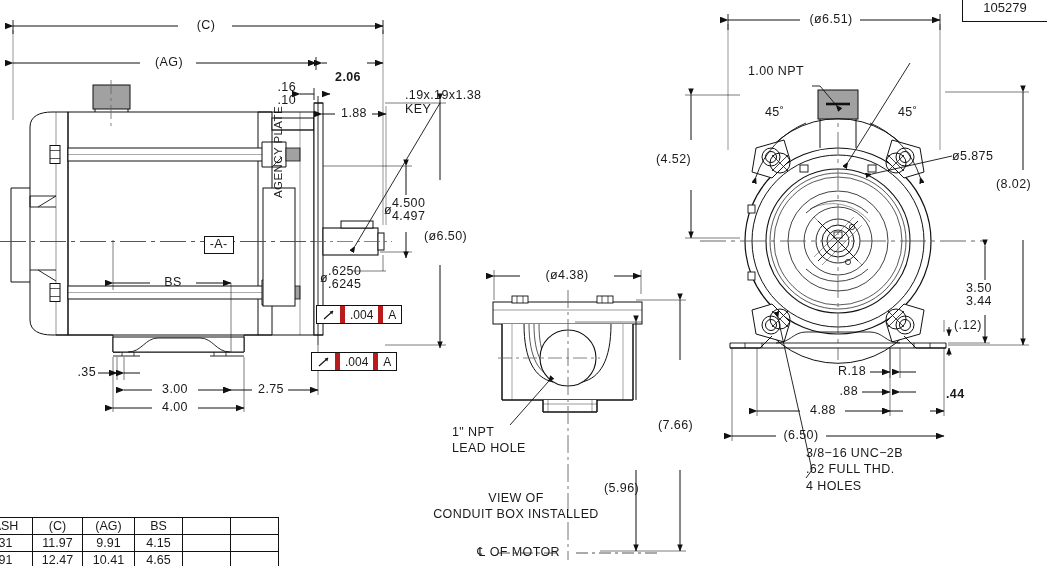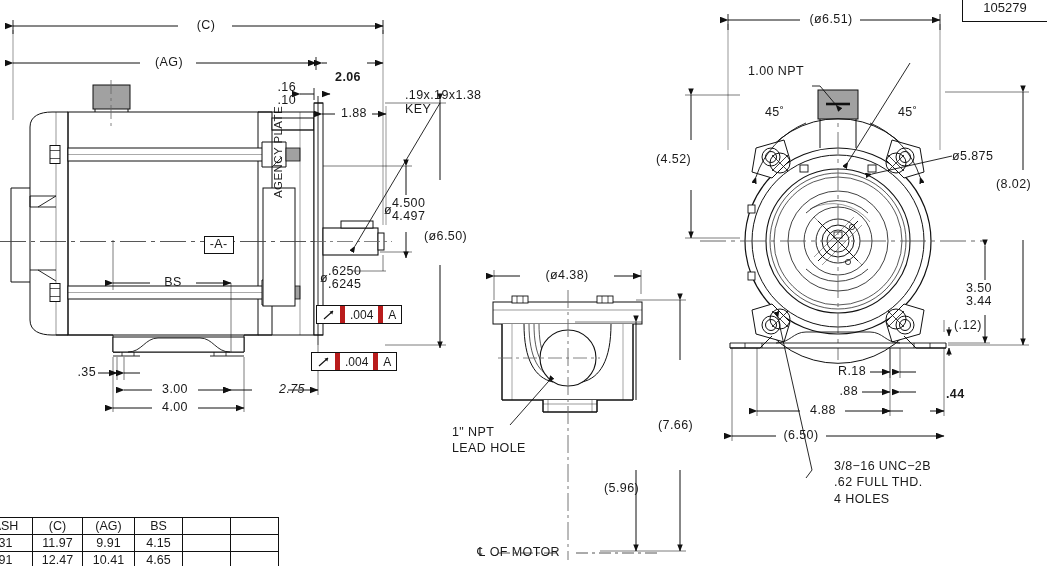--- a/index.html
+++ b/index.html
@@ -369,21 +369,21 @@
 <div class="t" style="left:328px;top:277px;">.6245</div>
 
 <div class="t c" style="left:150px;top:275px;width:46px;">BS</div>
 <div class="t" style="left:196px;top:222px;">
   <span class="dat" style="position:relative;display:inline-block;">-A-</span>
 </div>
 <div class="t sm" style="left:272px;top:200px;width:96px;transform:rotate(-90deg);transform-origin:0 0;text-align:center;line-height:1.05;">AGENCY PLATE</div>
 
 <div class="t r" style="left:72px;top:365px;width:24px;">.35</div>
 <div class="t c" style="left:152px;top:382px;width:46px;">3.00</div>
-<div class="t c" style="left:269px;top:382px;width:46px;font-style:italic;">2.75</div>
+<div class="t c" style="left:248px;top:382px;width:46px;">2.75</div>
 <div class="t c" style="left:152px;top:400px;width:46px;">4.00</div>
 
 <div class="fcf" style="left:316px;top:305px;">
   <div>
     <svg width="13" height="12" viewBox="0 0 13 12">
           <path d="M2,10 L11,2" stroke="#111" stroke-width="1.2" fill="none"></path>
           <path d="M11,2 L7.5,2.6 L10.4,5.4 z" fill="#111"></path>
         </svg>
   </div>
   <div>.004</div>
@@ -396,40 +396,42 @@
           <path d="M11,2 L7.5,2.6 L10.4,5.4 z" fill="#111"></path>
         </svg>
   </div>
   <div>.004</div>
   <div>A</div>
 </div>
 
 <div class="t c" style="left:520px;top:268px;width:94px;">(ø4.38)</div>
 <div class="t" style="left:452px;top:425px;line-height:1.25;">1" NPT
 LEAD HOLE</div>
+<div class="t c" style="left:408px;top:490px;width:216px;line-height:1.3;">VIEW OF
+CONDUIT BOX INSTALLED</div>
 <div class="t r" style="left:420px;top:545px;width:140px;">℄ OF MOTOR</div>
 <div class="t" style="left:658px;top:418px;">(7.66)</div>
 <div class="t" style="left:604px;top:472px;margin-top:9px;">(5.96)</div>
 
 <div class="t c" style="left:800px;top:12px;width:62px;">(ø6.51)</div>
 <div class="t" style="left:748px;top:64px;">1.00 NPT</div>
 <div class="t" style="left:765px;top:105px;">45˚</div>
 <div class="t" style="left:898px;top:105px;">45˚</div>
 <div class="t" style="left:952px;top:149px;">ø5.875</div>
 <div class="t" style="left:656px;top:152px;">(4.52)</div>
 <div class="t" style="left:996px;top:177px;">(8.02)</div>
 <div class="t" style="left:966px;top:281px;">3.50</div>
 <div class="t" style="left:966px;top:294px;">3.44</div>
 <div class="t" style="left:954px;top:318px;">(.12)</div>
 <div class="t r" style="left:818px;top:364px;width:48px;">R.18</div>
 <div class="t r" style="left:818px;top:384px;width:40px;">.88</div>
 <div class="t c" style="left:800px;top:403px;width:46px;">4.88</div>
 <div class="t" style="left:946px;top:387px;font-weight:bold;">.44</div>
 <div class="t c" style="left:776px;top:428px;width:50px;">(6.50)</div>
-<div class="t" style="left:806px;top:458px;line-height:1.3;margin-left:28px;">3/8−16 UNC−2B
+<div class="t" style="left:806px;top:445px;line-height:1.3;">3/8−16 UNC−2B
 .62 FULL THD.
 4 HOLES</div>
 
 <div class="dnum" style="left:962px;top:-2px;width:85px;height:24px;">105279</div>
 
 <table class="tbl" style="left:-22px;top:517px;">
   <thead>
     <tr>
       <th style="width:54px;">ASH</th>
       <th style="width:50px;">(C)</th>

